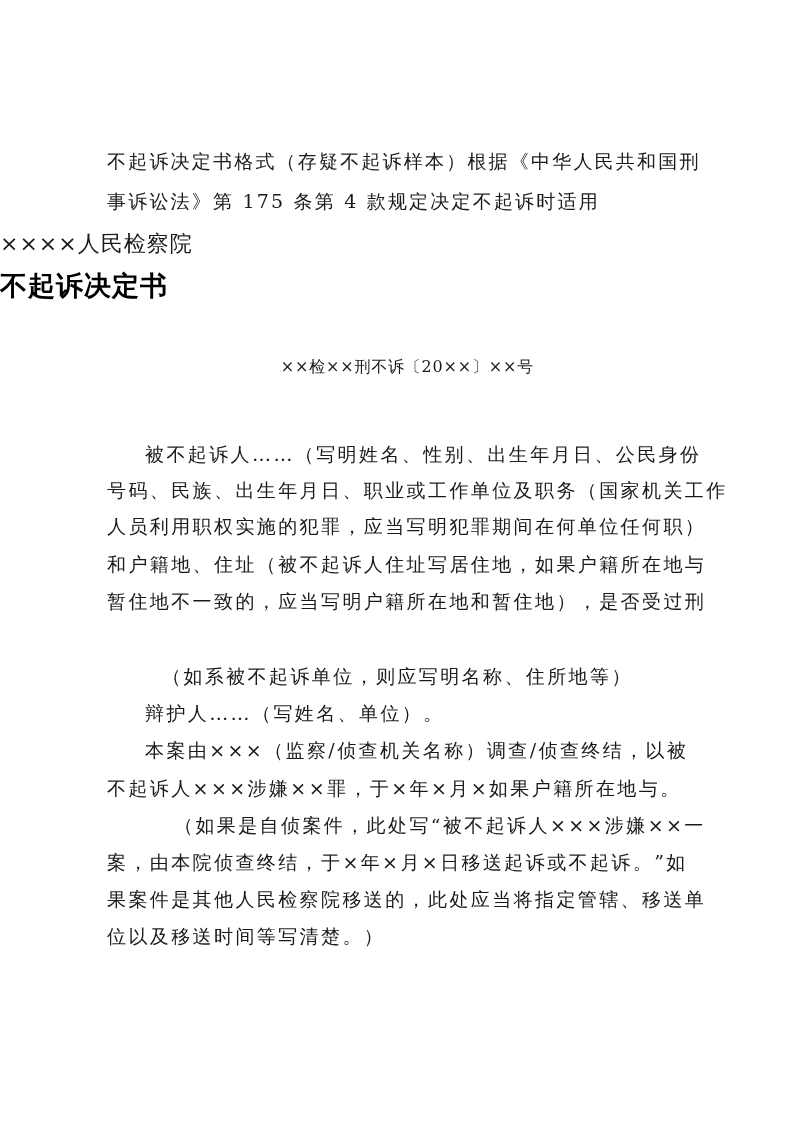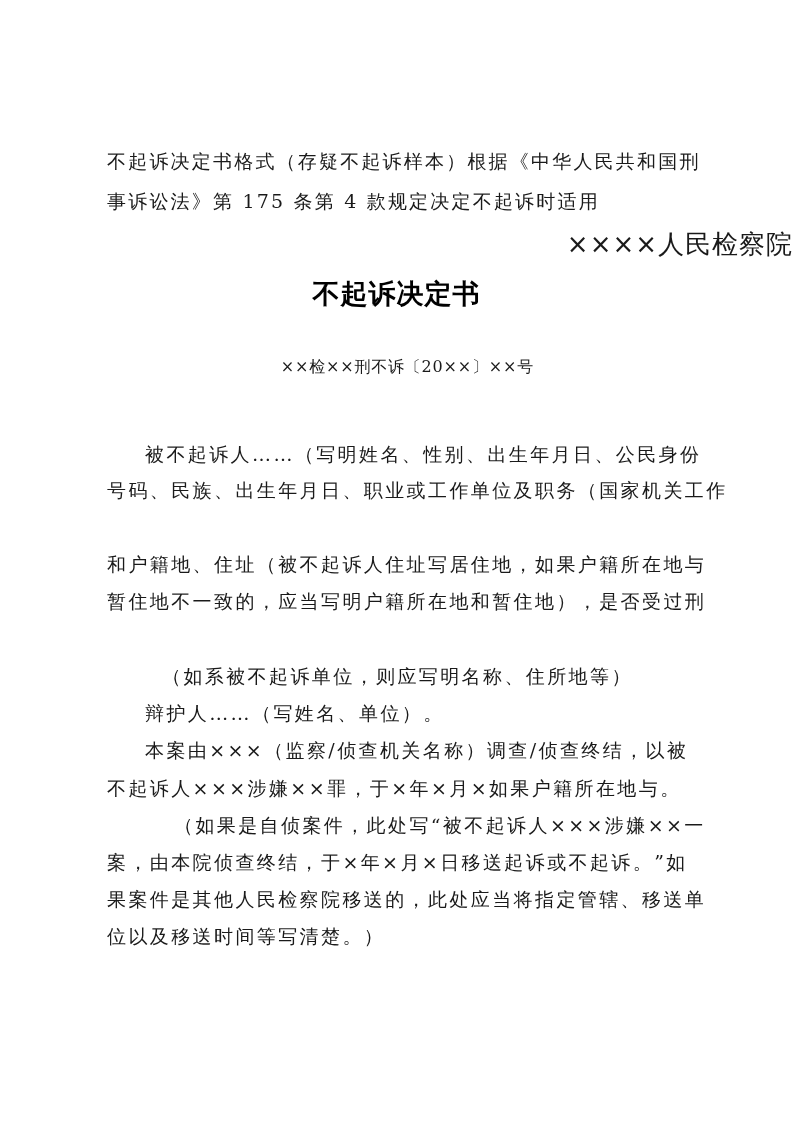--- a/index.html
+++ b/index.html
@@ -32,31 +32,31 @@
     }
     .header-line {
       letter-spacing: 2.2px;
     }
     .indent1 { left: 145px; }
     .indent2 { left: 162px; }
     .agency {
       position: absolute;
       left: 0; width: 793px;
       top: 230px;
-      text-align: right;
-      font-size: 26px;
+      text-align: left;
+      font-size: 22px;
       letter-spacing: 1px;
       line-height: 28px;
       font-family: "DejaVu Sans", "Liberation Sans", sans-serif;
     }
     .doc-title {
       position: absolute;
       left: 0; width: 793px;
-      top: 276px;
-      text-align: center;
+      top: 268px;
+      text-align: left;
       font-size: 27px;
       font-weight: bold;
       letter-spacing: 1px;
       line-height: 36px;
       font-family: "DejaVu Sans", "Liberation Sans", sans-serif;
       color: #000;
     }
     .doc-number {
       position: absolute;
       right: 101px;
@@ -75,20 +75,21 @@
   <div class="line header-line" style="top:148px;">不起诉决定书格式（存疑不起诉样本）根据《中华人民共和国刑</div>
   <div class="line header-line" style="top:188px;">事诉讼法》第 175 条第 4 款规定决定不起诉时适用</div>
 
   <div class="agency">××××人民检察院</div>
   <div class="doc-title">不起诉决定书</div>
 
   <div class="doc-number">××检××刑不诉〔20××〕××号</div>
 
   <div class="line indent1" style="top:441px;">被不起诉人……（写明姓名、性别、出生年月日、公民身份</div>
   <div class="line" style="top:477px;">号码、民族、出生年月日、职业或工作单位及职务（国家机关工作</div>
+  <div class="line" style="top:513px;">人员利用职权实施的犯罪，应当写明犯罪期间在何单位任何职）</div>
   <div class="line" style="top:551px;">和户籍地、住址（被不起诉人住址写居住地，如果户籍所在地与</div>
   <div class="line" style="top:588px;">暂住地不一致的，应当写明户籍所在地和暂住地），是否受过刑</div>
   <div class="line indent2" style="top:663px;">（如系被不起诉单位，则应写明名称、住所地等）</div>
   <div class="line indent1" style="top:700px;">辩护人……（写姓名、单位）。</div>
   <div class="line indent1" style="top:737px;">本案由×××（监察/侦查机关名称）调查/侦查终结，以被</div>
   <div class="line" style="top:775px;">不起诉人×××涉嫌××罪，于×年×月×如果户籍所在地与。</div>
   <div class="line indent2" style="top:812px;margin-left:12px;">（如果是自侦案件，此处写“被不起诉人×××涉嫌××一</div>
   <div class="line" style="top:849px;">案，由本院侦查终结，于×年×月×日移送起诉或不起诉。”如</div>
   <div class="line" style="top:886px;">果案件是其他人民检察院移送的，此处应当将指定管辖、移送单</div>
   <div class="line" style="top:923px;">位以及移送时间等写清楚。）</div>

